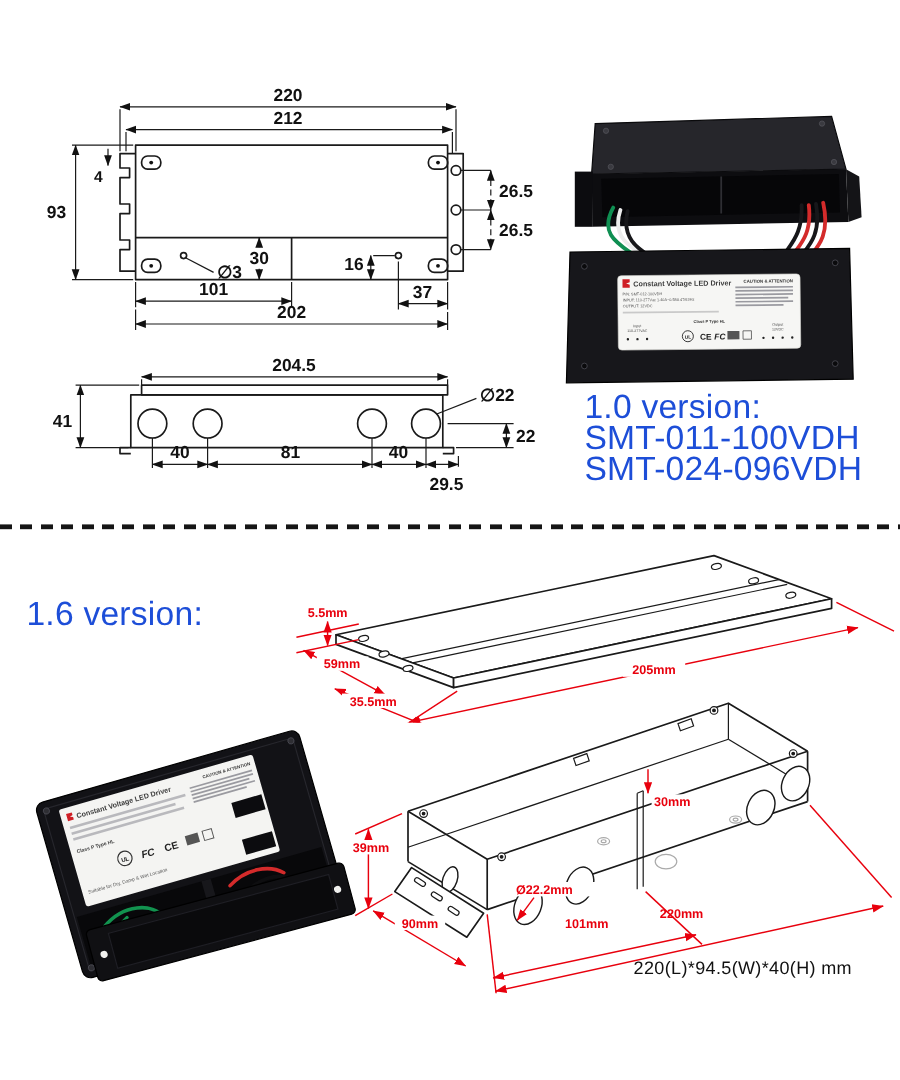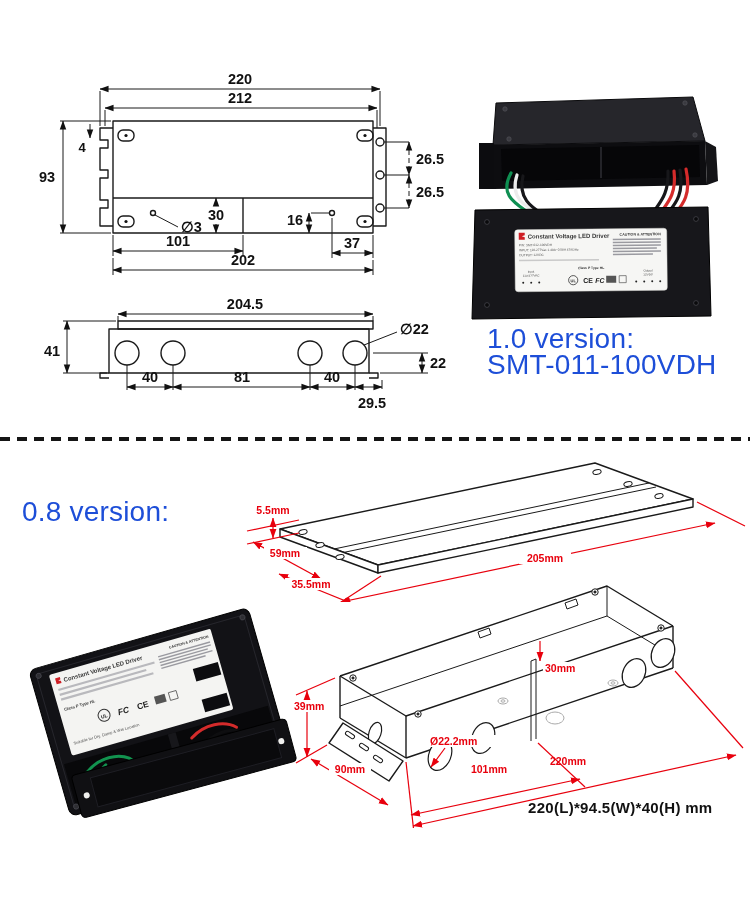--- a/index.html
+++ b/index.html
@@ -2,21 +2,21 @@
 <html><head>
 <meta charset="utf-8">
 <style>
   *{margin:0;padding:0;box-sizing:border-box}
   html,body{background:#fff}
   .canvas{position:relative;width:750px;height:828px;background:#ffffff;
           font-family:"Liberation Sans",sans-serif;overflow:hidden}
   .abs{position:absolute}
   .vtext div{line-height:26px;font-size:28px;color:#1d4ed8;letter-spacing:.2px}
   .v2text div{line-height:27px}
-  .overall{font-size:15px;font-weight:bold;color:#111;letter-spacing:.3px}
+  .overall{font-size:15px;font-weight:normal;color:#111;letter-spacing:.3px}
   .divider{height:4px;background:repeating-linear-gradient(90deg,#151515 0 10px,transparent 10px 17px)}
   svg text{font-family:"Liberation Sans",sans-serif}
   .dim{font-size:14.5px;font-weight:bold;fill:#111}
   .dims{font-size:13px;font-weight:bold;fill:#111}
   .dimr{font-size:10.5px;font-weight:bold;fill:#e8000d}
   .ol{fill:none;stroke:#1a1a1a;stroke-width:1.4;stroke-linejoin:round}
   .ol2{fill:#fff;stroke:#1a1a1a;stroke-width:1.4;stroke-linejoin:round}
   .thin{fill:none;stroke:#1a1a1a;stroke-width:1}
   .dash{stroke-dasharray:5 3}
   .red{fill:none;stroke:#e8000d;stroke-width:1.2}
@@ -228,26 +228,27 @@
           <circle cx="181" cy="199" r="1" fill="#222"></circle>
         <circle cx="189" cy="199" r="1" fill="#222"></circle>
           <circle cx="197" cy="199" r="1" fill="#222"></circle>
       </g>
     </g>
   </svg>
 
   <div class="abs vtext" style="left:487px;top:326px">
     <div>1.0 version:</div>
     <div>SMT-011-100VDH</div>
+    <div>SMT-024-096VDH</div>
   </div>
 
   <div class="abs divider" style="left:0;top:437px;width:750px"></div>
 
   <div class="abs vtext v2text" style="left:22px;top:498px">
-    <div>0.8 version:</div>
+    <div>1.6 version:</div>
   </div>
 
   <svg class="abs" style="left:245px;top:452px" width="505" height="150" viewBox="0 0 505 150">
     <defs>
       <marker id="m2" viewBox="0 0 10 10" markerWidth="8" markerHeight="8" refX="9.5" refY="5" orient="auto-start-reverse">
         <path d="M0,1.4 L10,5 L0,8.6 z" fill="#e8000d"></path>
       </marker>
     </defs>
     <g>
       <polygon points="35,77 350,11 448,47 133,113" class="ol2" stroke-width="1.3"></polygon>

